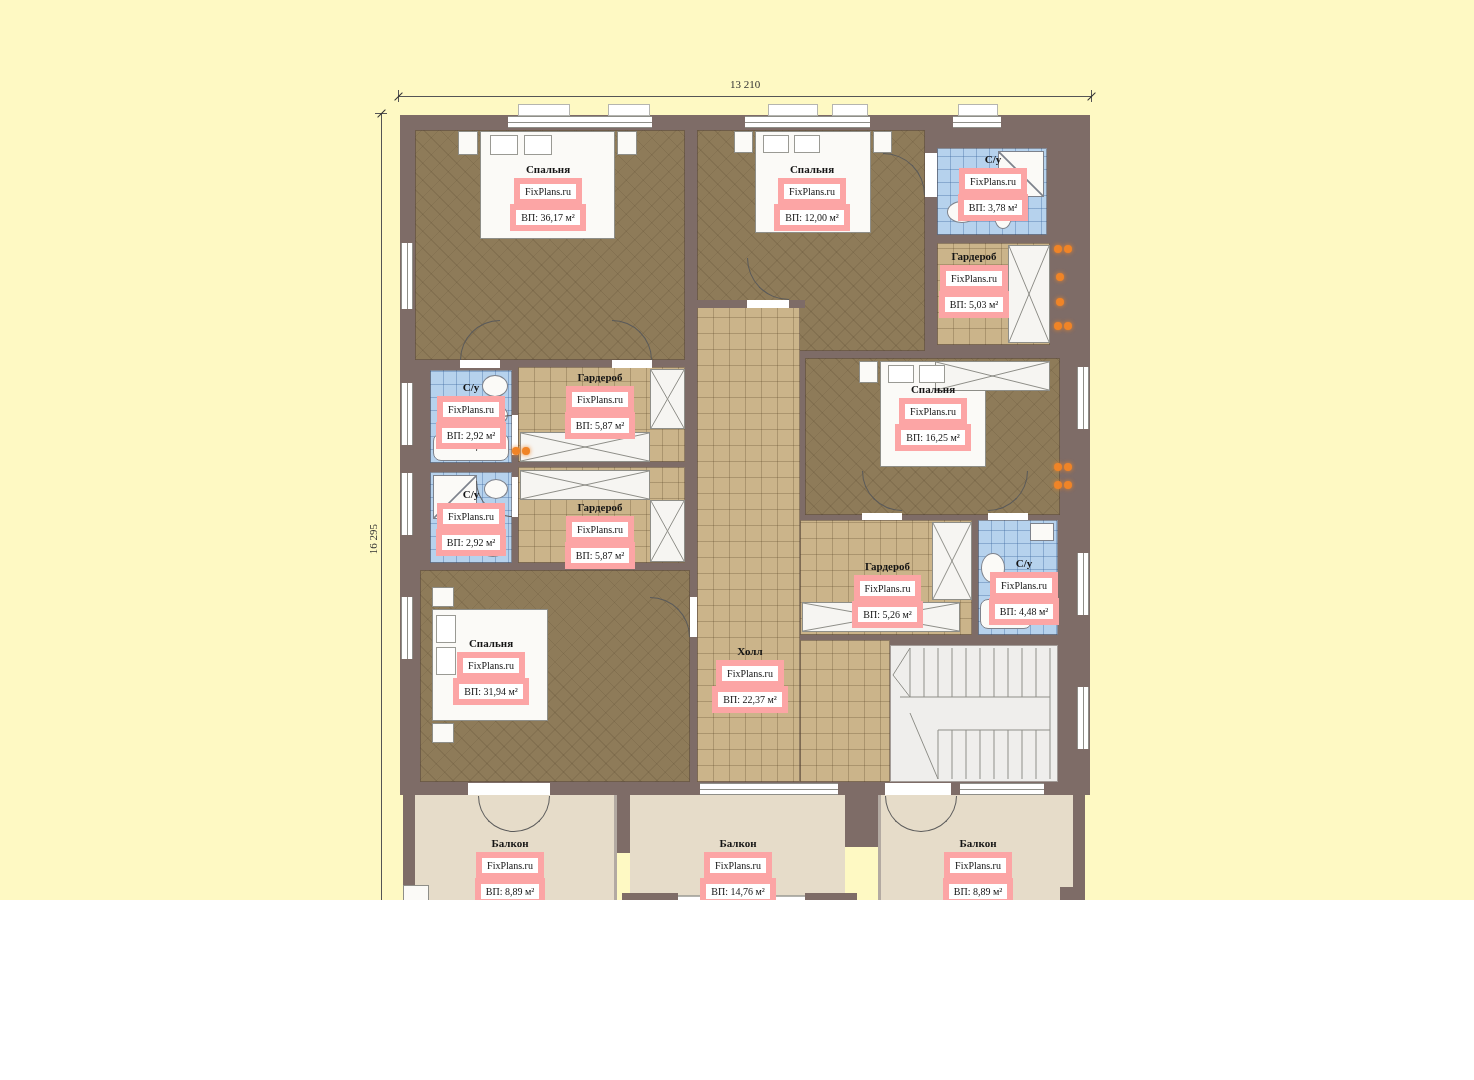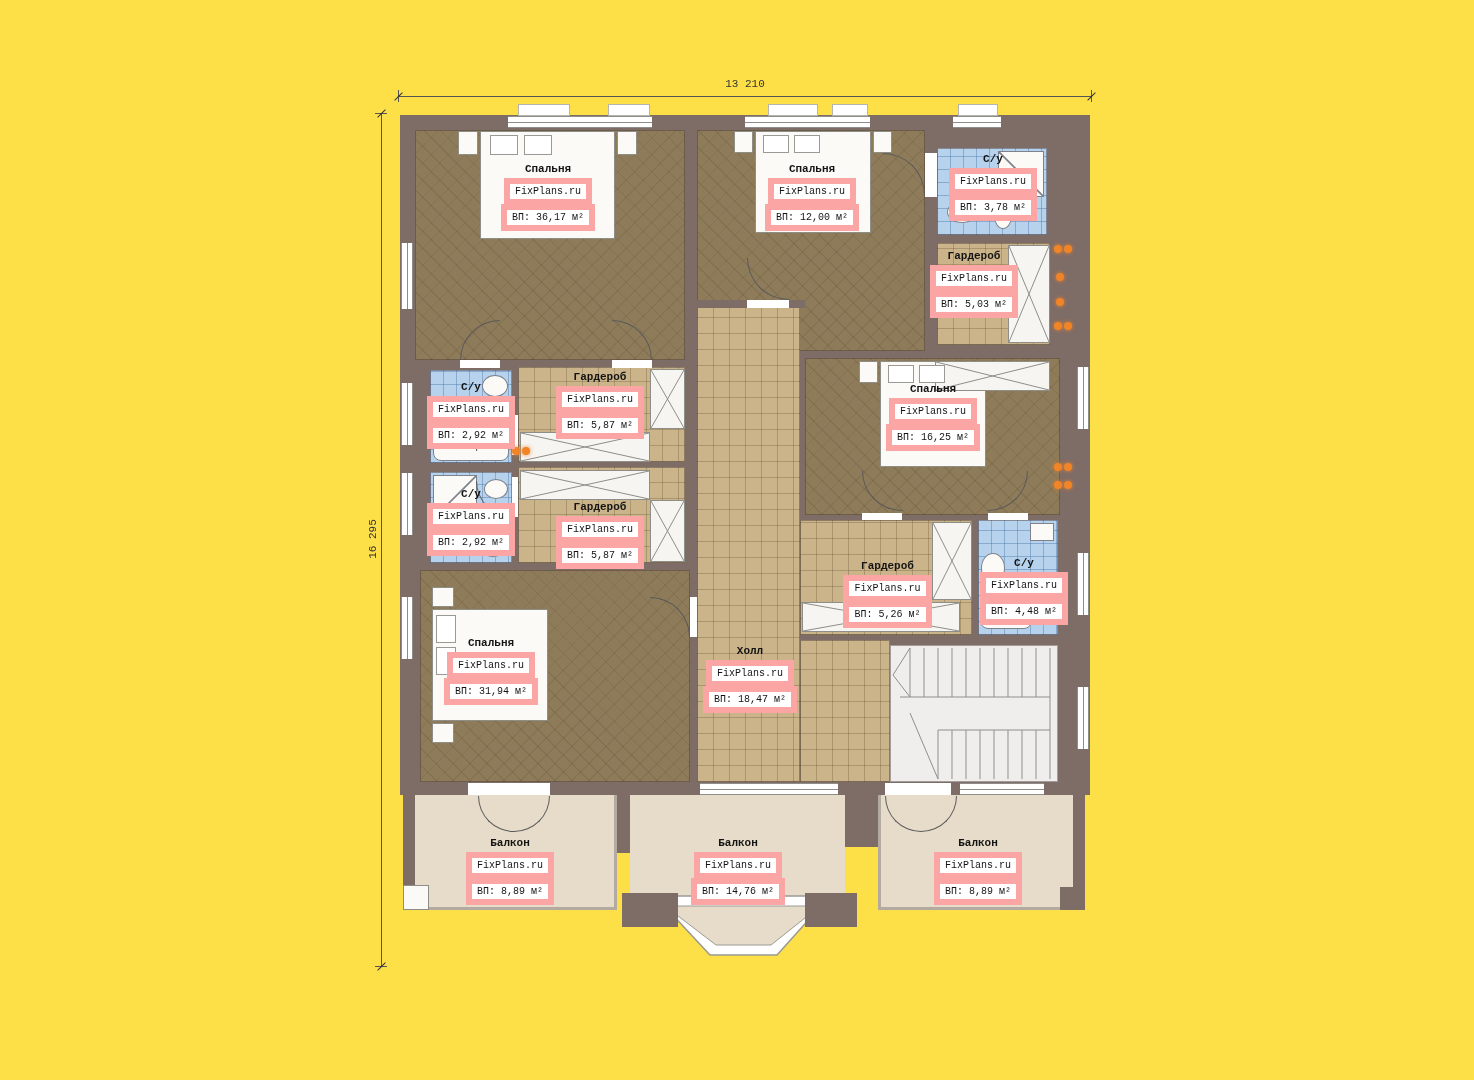--- a/index.html
+++ b/index.html
@@ -1,17 +1,17 @@
 <!DOCTYPE html>
 <html><head>
 <meta charset="utf-8">
 <style>
   html,body{margin:0;padding:0;background:#fff;}
-  .page{position:relative;width:1474px;height:1080px;background:#fde047;overflow:hidden;
-        font-family:Liberation Mono, monospace;}
+  .page{position:relative;width:1474px;height:900px;background:#fef9c3;overflow:hidden;
+        font-family:Liberation Serif, serif;}
   .site{position:absolute;left:400px;top:115px;width:690px;height:850px;}
   .plan{position:absolute;left:0;top:0;width:690px;height:680px;background:#7e6c67;}
   .room{position:absolute;box-shadow:inset 0 0 0 1px rgba(71,56,50,.45);}
   .floor-bed{background-color:#8e7b59;background-image:
      repeating-linear-gradient(45deg, rgba(60,45,25,.13) 0 1px, transparent 1px 12px),
      repeating-linear-gradient(-45deg, rgba(60,45,25,.10) 0 1px, transparent 1px 12px);}
   .floor-tile{background-color:#cbb48a;background-image:
      repeating-linear-gradient(0deg, rgba(96,76,45,.30) 0 1px, transparent 1px 16px),
      repeating-linear-gradient(90deg, rgba(96,76,45,.30) 0 1px, transparent 1px 16px);}
   .floor-bath{background-color:#b6d2ed;background-image:
@@ -299,21 +299,21 @@
       <div class="bx area">ВП: 5,87 м²</div>
     </div>
     <div class="lbl" style="left:35px;top:522px;width:112px;">
       <div class="nm">Спальня</div>
       <div class="bx">FixPlans.ru</div>
       <div class="bx area">ВП: 31,94 м²</div>
     </div>
     <div class="lbl" style="left:300px;top:530px;width:100px;">
       <div class="nm">Холл</div>
       <div class="bx">FixPlans.ru</div>
-      <div class="bx area">ВП: 18,47 м²</div>
+      <div class="bx area">ВП: 22,37 м²</div>
     </div>
     <div class="lbl" style="left:425px;top:445px;width:125px;">
       <div class="nm">Гардероб</div>
       <div class="bx">FixPlans.ru</div>
       <div class="bx area">ВП: 5,26 м²</div>
     </div>
     <div class="lbl" style="left:585px;top:442px;width:78px;">
       <div class="nm">С/у</div>
       <div class="bx">FixPlans.ru</div>
       <div class="bx area">ВП: 4,48 м²</div>

